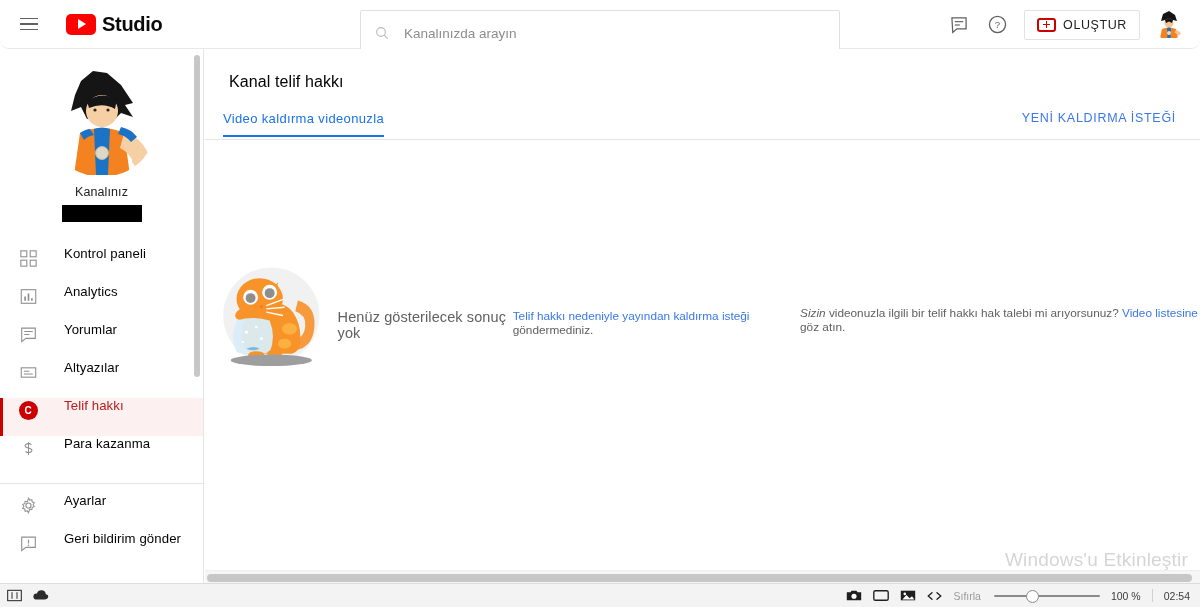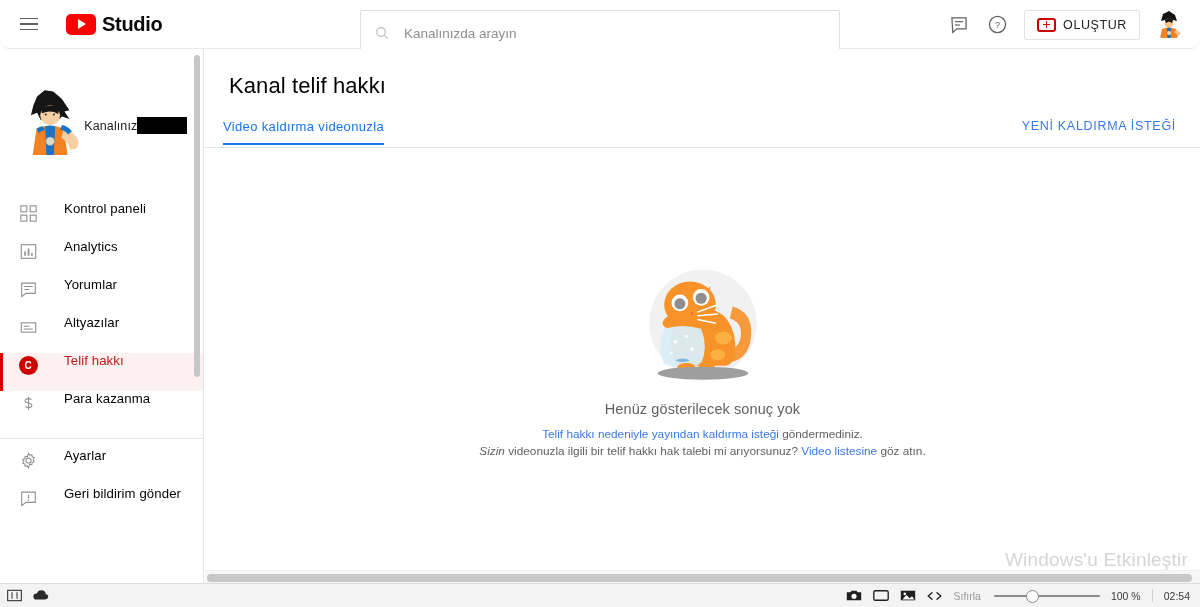--- a/index.html
+++ b/index.html
@@ -78,21 +78,21 @@
     width: 30px; height: 30px; border-radius: 50%; overflow: hidden;
     cursor: pointer; background: #fff; margin-left: 2px;
   }
 
   
   .sidebar {
     position: absolute; top: 49px; left: 0; width: 204px; height: 534px;
     background: #fff; border-right: 1px solid #e5e5e5; overflow: hidden;
   }
   .channel-block {
-    padding: 18px 16px 12px; display: flex; flex-direction: row; align-items: center;
+    padding: 18px 16px 12px; display: flex; flex-direction: column; align-items: center;
   }
   .avatar-lg {
     width: 110px; height: 110px; border-radius: 50%; overflow: hidden;
     background: #fff; display: flex; align-items: center; justify-content: center;
   }
   .channel-label {
     margin-top: 8px; font-size: 12.5px; color: #212121; letter-spacing: .1px;
   }
   .channel-redacted {
     margin-top: 6px; width: 80px; height: 17px; background: #000;
@@ -126,39 +126,39 @@
     position: absolute; right: 3px; top: 6px; width: 6px; height: 322px;
     background: #c7c7c7; border-radius: 3px; cursor: pointer;
   }
 
   
   .main {
     position: absolute; top: 49px; left: 205px; width: 995px; height: 534px;
     background: #fff; overflow: hidden;
   }
   .page-title {
-    font-size: 22px; color: #030303; font-weight: 400;
+    font-size: 16px; color: #030303; font-weight: 400;
     padding: 24px 0 0 24px; letter-spacing: .1px;
   }
   .tabrow {
     margin-top: 18px; height: 31px; position: relative;
     border-bottom: 1px solid #e5e5e5;
   }
   .tab {
     display: inline-block; margin-left: 18px; font-size: 13px;
     color: #1a73e8; letter-spacing: .35px; padding-bottom: 9px;
     border-bottom: 2px solid #1a73e8; cursor: pointer;
   }
   .new-request {
     position: absolute; right: 24px; top: 2px; font-size: 12.5px;
     color: #3b78e7; letter-spacing: .7px; cursor: pointer; font-weight: 500;
   }
 
   .empty-wrap {
-    display: flex; flex-direction: column; align-items: center;
+    display: flex; flex-direction: row; align-items: center;
     margin-top: 116px;
   }
   .empty-illus { width: 148px; height: 124px; }
   .empty-title {
     margin-top: 13px; font-size: 14.5px; color: #606060; letter-spacing: .1px;
   }
   .empty-line1 { margin-top: 10px; font-size: 11.8px; color: #606060; }
   .empty-line2 { margin-top: 3px; font-size: 11.8px; color: #606060; }
   .lnk { color: #3b78e7; cursor: pointer; }
   .ital { font-style: italic; }

